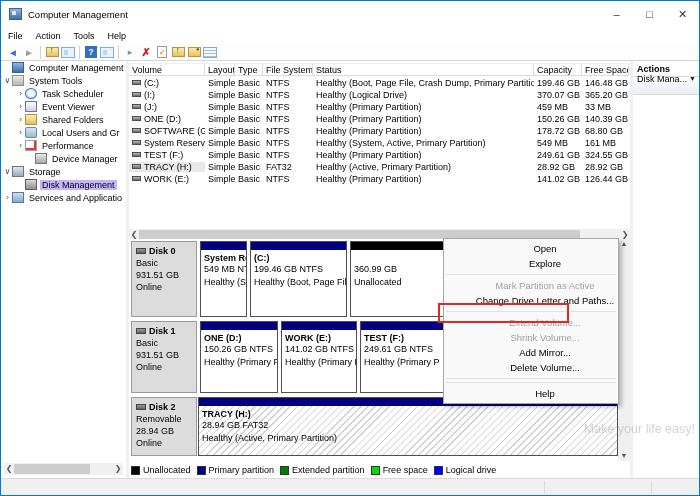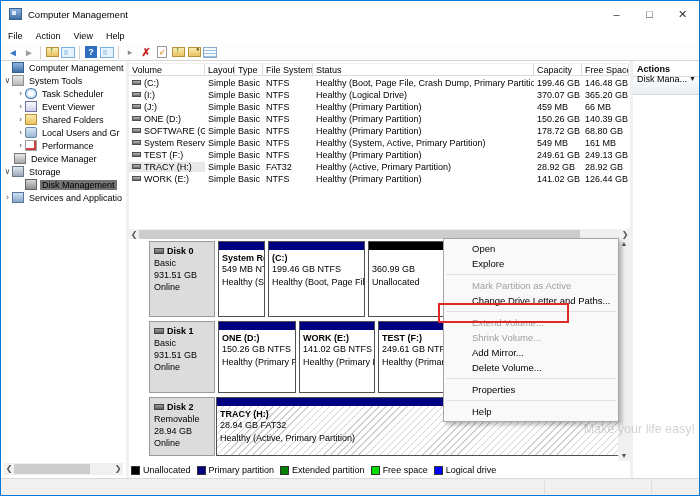--- a/index.html
+++ b/index.html
@@ -49,41 +49,41 @@
   .tico-clock { border-radius:50%; border:1px solid #3570b0; background:#fff; box-shadow:inset 0 0 0 2px #d8e8f8; }
   .tico-eventlog { background:linear-gradient(#fdfdfd,#cfcfe8); border:1px solid #7070a8; }
   .tico-sharedfolder { background:linear-gradient(#fcecb0,#e9c161); border:1px solid #b8923a; }
   .tico-users { background:linear-gradient(#d8e8f4,#9cb8d4); border:1px solid #6888a8; border-radius:2px; }
   .tico-perf { background:#fff; border:1px solid #a0a0a0; box-shadow:inset -2px -2px 0 #d04040; }
   .tico-devmgr { background:linear-gradient(#e8e8e8,#a8a8a8); border:1px solid #787878; }
   .tico-storage { background:linear-gradient(#e0e8f0,#9aa8b8); border:1px solid #687888; }
   .tico-diskmgmt { background:linear-gradient(#d8d8d8,#8f8f8f); border:1px solid #606060; }
   .tico-services { background:linear-gradient(#cfe0f0,#88a8c8); border:1px solid #5878a0; }
   .tree-label { font-size:9px; padding:0 2px; }
-  .tree-row.selected .tree-label { background:#737373; }
+  .tree-row.selected .tree-label { background:#c4b5fd; }
   
   .hscroll { position:absolute; height:12px; background:#f0f0f0; display:flex; align-items:center; }
   .hscroll .arr { width:10px; text-align:center; color:#555; font-size:8px; line-height:12px; flex:none; }
   .hscroll .thumb { height:10px; background:#cdcdcd; }
   .vscroll { position:absolute; width:12px; background:#f0f0f0; }
   .vscroll .arr { position:absolute; left:0; width:12px; height:10px; text-align:center; color:#555; font-size:7px; line-height:10px; }
   
   #center { position:absolute; left:128px; top:60px; width:501px; height:417px; background:#fff; overflow:hidden; }
   #vol-header { position:absolute; left:0; top:2px; height:13px; display:flex; border-bottom:1px solid #dcdcdc; border-top:1px solid #f0f0f0; width:500px; }
   .hcell { border-right:1px solid #dcdcdc; padding:1px 3px; font-size:9px; white-space:nowrap; overflow:hidden; }
   .c-name{width:76px;} .c-layout{width:30px;} .c-type{width:28px;} .c-fs{width:50px;}
   .c-status{width:221px;} .c-cap{width:48px;} .c-free{width:47px;}
   #vol-rows { position:absolute; left:0; top:16px; width:500px; }
   .vrow { display:flex; height:12px; align-items:center; }
   .vcell { padding:0 3px; font-size:9px; white-space:nowrap; overflow:hidden; }
   .vol-ico { display:inline-block; width:9px; height:5px; background:linear-gradient(#b8b8b8,#6a6a6a); border:1px solid #4e4e4e; margin-right:3px; vertical-align:1px; }
   .vrow.selected .c-name { background:#e8e8e8; }
   
   #graph { position:absolute; left:0; top:178px; width:501px; height:222px; background:#fff; }
-  .disk-row { position:absolute; left:20px; width:543px; }
+  .disk-row { position:absolute; left:2px; width:543px; }
   .disk-label { position:absolute; left:0; top:0; width:66px; height:100%; background:#dcdcdc; border:1px solid #9a9a9a; padding:4px 0 0 4px; }
   .disk-label .dname { font-weight:bold; font-size:9px; display:flex; align-items:center; gap:3px; }
   .disk-ico { display:inline-block; width:10px; height:6px; background:linear-gradient(#9a9a9a,#5f5f5f); border:1px solid #444; flex:none; }
   .disk-label .dline { font-size:9px; margin-top:2px; }
   .part { position:absolute; top:0; height:100%; border:1px solid #505050; background:#fff; overflow:hidden; }
   .part .bar { height:8px; }
   .bar-primary { background:#000080; }
   .bar-unalloc { background:#000000; }
   .part .ptext { padding:3px 3px 0 3px; font-size:9px; white-space:nowrap; }
   .part .ptitle { font-weight:bold; height:11px; }
@@ -99,21 +99,21 @@
   #actions { position:absolute; left:632px; top:60px; width:66px; height:417px; background:#fff; }
   #actions .hdr { font-weight:bold; font-size:9px; padding:3px 0 2px 4px; border-bottom:1px solid #d9d9d9; }
   #actions .act-row { display:flex; align-items:center; height:18px; padding:0 3px 14px 4px; font-size:9px;
     background:linear-gradient(#fdfdfd,#e9eef4); border-bottom:1px solid #d9d9d9; white-space:nowrap; }
   #actions .act-row .caret { margin-left:auto; font-size:7px; color:#222; }
   
   #statusbar { position:absolute; left:0; top:477px; right:0; height:18px; background:#f0f0f0; border-top:1px solid #d9d9d9; }
   .sb-sep { position:absolute; top:2px; bottom:2px; width:1px; background:#dcdcdc; }
   
   #context-menu { position:absolute; left:442px; top:237px; width:176px; background:#f9f9f9;
-    border:1px solid #a8a8a8; box-shadow:3px 3px 4px rgba(0,0,0,0.25); z-index:100; padding:2px 0; }
+    border:1px solid #a8a8a8; box-shadow:3px 3px 4px rgba(0,0,0,0.25); z-index:100; padding:2px 0;text-align:center; }
   .cm-item { height:15px; line-height:15px; padding-left:28px; font-size:9.5px; white-space:nowrap; }
   .cm-item.disabled { color:#9f9f9f; }
   .cm-item.highlight { background:#99c9f0; }
   .cm-sep { height:1px; background:#e0e0e0; margin:3px 2px; }
   #format-redbox { position:absolute; left:437px; top:302px; width:131px; height:20px;
     border:2px solid #df2828; z-index:120; pointer-events:none; }
   
   #watermark { position:absolute; right:4px; top:421px; width:165px; text-align:right; z-index:60; pointer-events:none; }
   #watermark .brand { font-size:30px; font-weight:bold; color:rgba(160,160,160,0.45); letter-spacing:-1px; line-height:32px; }
   #watermark .tagline { font-size:12.5px; color:rgba(175,175,175,0.55); line-height:14px; }
@@ -129,21 +129,21 @@
     <span class="win-controls">
       <span class="win-btn">–</span>
       <span class="win-btn">□</span>
       <span class="win-btn">✕</span>
     </span>
   </div>
 
   <div id="menubar">
     <span class="menu-item">File</span>
     <span class="menu-item">Action</span>
-    <span class="menu-item">View</span>
+    <span class="menu-item">Tools</span>
     <span class="menu-item">Help</span>
   </div>
 
   <div id="toolbar">
     <span class="tb g-back">◄</span>
     <span class="tb g-fwd">►</span>
     <span class="tbsep"></span>
     <span class="tb">
         <span class="g-folder up"></span>
       </span>
@@ -203,21 +203,21 @@
     <div class="tree-row" style="padding-left:15px;">
       <span class="exp">›</span>
       <span class="tico tico-users"></span>
       <span class="tree-label">Local Users and Gr</span>
     </div>
     <div class="tree-row" style="padding-left:15px;">
       <span class="exp">›</span>
       <span class="tico tico-perf"></span>
       <span class="tree-label">Performance</span>
     </div>
-    <div class="tree-row" style="padding-left:13px;">
+    <div class="tree-row" style="padding-left:34px;">
       <span class="tico tico-devmgr"></span>
       <span class="tree-label">Device Manager</span>
     </div>
     <div class="tree-row" style="padding-left:2px;">
       <span class="exp">∨</span>
       <span class="tico tico-storage"></span>
       <span class="tree-label">Storage</span>
     </div>
     <div class="tree-row selected" style="padding-left:24px;">
       <span class="tico tico-diskmgmt"></span>
@@ -268,21 +268,21 @@
         <span class="vcell c-cap">370.07 GB</span>
         <span class="vcell c-free">365.20 GB</span>
       </div>
       <div class="vrow">
         <span class="vcell c-name"><span class="vol-ico"></span><span>(J:)</span></span>
         <span class="vcell c-layout">Simple</span>
         <span class="vcell c-type">Basic</span>
         <span class="vcell c-fs">NTFS</span>
         <span class="vcell c-status">Healthy (Primary Partition)</span>
         <span class="vcell c-cap">459 MB</span>
-        <span class="vcell c-free">66 MB</span>
+        <span class="vcell c-free">33 MB</span>
       </div>
       <div class="vrow">
         <span class="vcell c-name"><span class="vol-ico"></span><span>ONE (D:)</span></span>
         <span class="vcell c-layout">Simple</span>
         <span class="vcell c-type">Basic</span>
         <span class="vcell c-fs">NTFS</span>
         <span class="vcell c-status">Healthy (Primary Partition)</span>
         <span class="vcell c-cap">150.26 GB</span>
         <span class="vcell c-free">140.39 GB</span>
       </div>
@@ -304,21 +304,21 @@
         <span class="vcell c-cap">549 MB</span>
         <span class="vcell c-free">161 MB</span>
       </div>
       <div class="vrow">
         <span class="vcell c-name"><span class="vol-ico"></span><span>TEST (F:)</span></span>
         <span class="vcell c-layout">Simple</span>
         <span class="vcell c-type">Basic</span>
         <span class="vcell c-fs">NTFS</span>
         <span class="vcell c-status">Healthy (Primary Partition)</span>
         <span class="vcell c-cap">249.61 GB</span>
-        <span class="vcell c-free">249.13 GB</span>
+        <span class="vcell c-free">324.55 GB</span>
       </div>
       <div class="vrow selected">
         <span class="vcell c-name"><span class="vol-ico"></span><span>TRACY (H:)</span></span>
         <span class="vcell c-layout">Simple</span>
         <span class="vcell c-type">Basic</span>
         <span class="vcell c-fs">FAT32</span>
         <span class="vcell c-status">Healthy (Active, Primary Partition)</span>
         <span class="vcell c-cap">28.92 GB</span>
         <span class="vcell c-free">28.92 GB</span>
       </div>
@@ -473,20 +473,19 @@
     <div class="cm-item">Explore</div>
     <div class="cm-sep"></div>
     <div class="cm-item disabled">Mark Partition as Active</div>
     <div class="cm-item">Change Drive Letter and Paths...</div>
     <div class="cm-sep"></div>
     <div class="cm-item disabled">Extend Volume...</div>
     <div class="cm-item disabled">Shrink Volume...</div>
     <div class="cm-item">Add Mirror...</div>
     <div class="cm-item">Delete Volume...</div>
     <div class="cm-sep"></div>
-    <div class="cm-item">Properties</div>
     <div class="cm-sep"></div>
     <div class="cm-item">Help</div>
   </div>
 
   <div id="format-redbox"></div>
 
 </div>
 
 </body></html>

